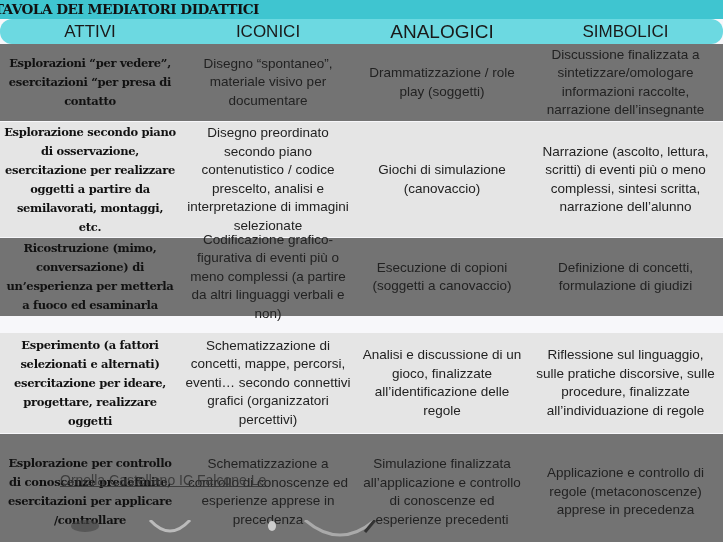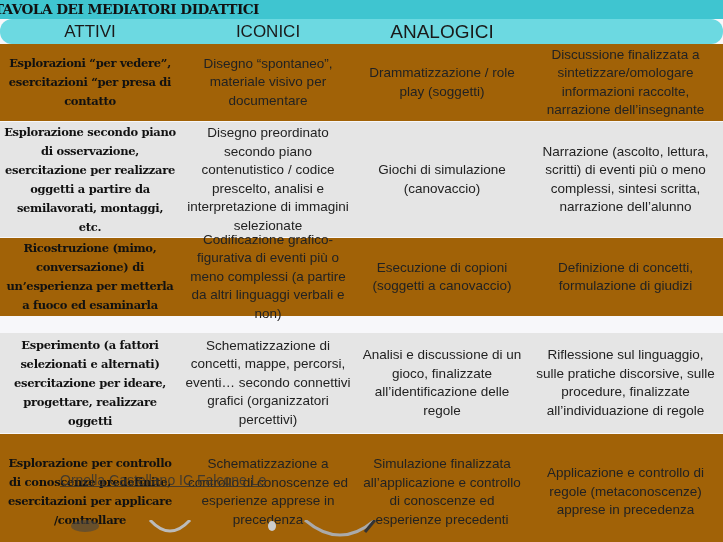--- a/index.html
+++ b/index.html
@@ -20,21 +20,21 @@
     background: #6cd9e1; display: flex; border-radius: 12px;
   }
   .header-row .hcell {
     text-align: center; color: #1a1a1a; font-size: 17px; line-height: 25px;
   }
   .header-row .hcell.big { font-size: 19px; }
   .c1 { width: 180px; } .c2 { width: 176px; } .c3 { width: 172px; } .c4 { width: 195px; }
   .row {
     position: absolute; left: 0; width: 723px; display: flex; align-items: center;
   }
-  .row.light { background: #a16207; }
+  .row.light { background: #737373; }
   .row.dark { background: #e5e5e5; }
   .cell {
     text-align: center; display: flex; align-items: center; justify-content: center;
     height: 100%; padding: 0 4px;
   }
   .cell.attivi span {
     font-family: "DejaVu Serif", serif; font-weight: bold; font-size: 11.5px;
     color: #111; line-height: 19px; letter-spacing: -0.3px;
   }
   .cell.plain span { font-size: 13.5px; color: #222; line-height: 18.5px; }
@@ -47,20 +47,21 @@
 <body>
 
 <div class="title-bar">
   <span>TAVOLA DEI MEDIATORI DIDATTICI</span>
 </div>
 
 <div class="header-row">
   <div class="hcell c1">ATTIVI</div>
   <div class="hcell c2">ICONICI</div>
   <div class="hcell c3 big">ANALOGICI</div>
+  <div class="hcell c4">SIMBOLICI</div>
 </div>
 
 <div class="row light" style="top:44px;height:77px;">
   <div class="cell c1 attivi">
       <span>Esplorazioni “per vedere”, esercitazioni “per presa di contatto</span>
     </div>
   <div class="cell c2 plain">
       <span>Disegno “spontaneo”, materiale visivo per documentare</span>
     </div>
   <div class="cell c3 plain">

